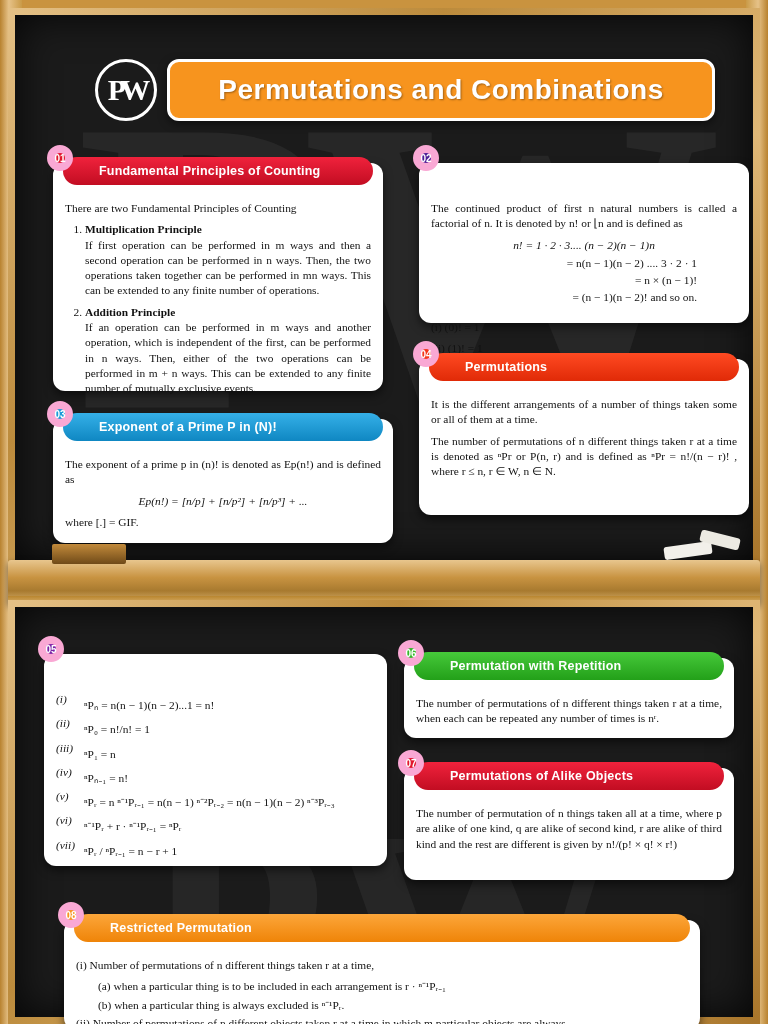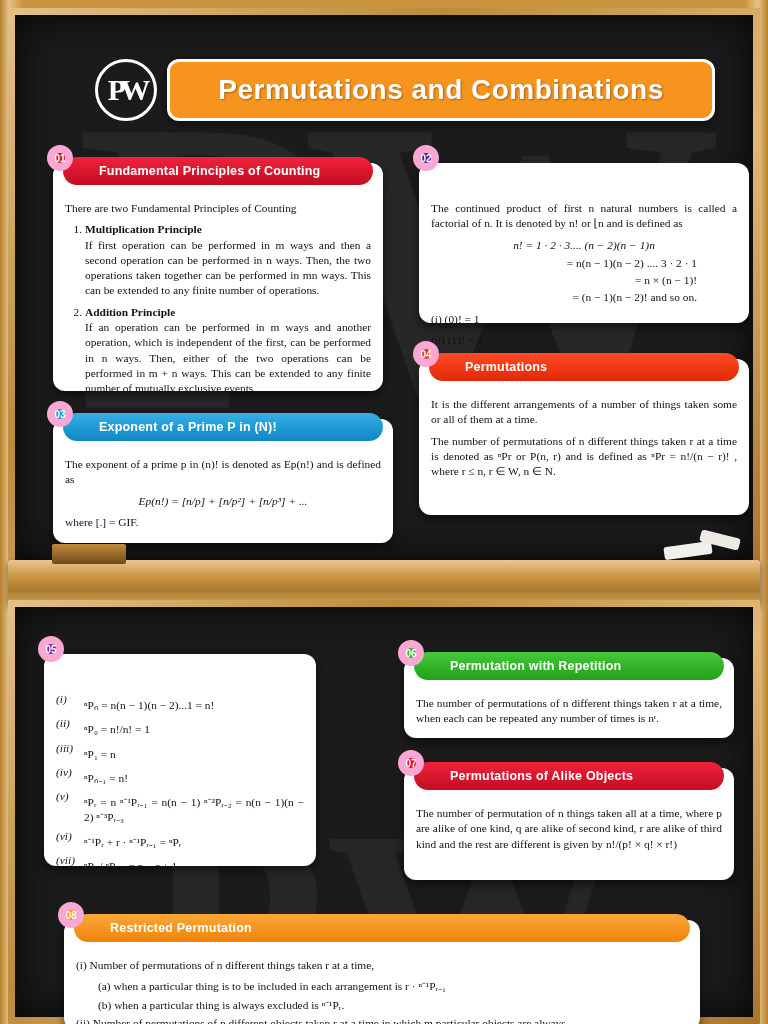--- a/index.html
+++ b/index.html
@@ -148,21 +148,21 @@
 
   .listrow { display:flex; margin-bottom:3px; }
   .listrow .lbl { width:28px; flex:0 0 28px; font-style:italic; }
   .listrow .val { flex:1;margin-top:6px; }
 
   
   #card1 { left:38px; top:148px; width:330px; height:228px; }
   #card2 { left:404px; top:148px; width:330px; height:160px; }
   #card3 { left:38px; top:404px; width:340px; height:124px; }
   #card4 { left:404px; top:344px; width:330px; height:156px; }
-  #card5 { left:44px; top:654px; width:272px; height:212px; }
+  #card5 { left:44px; top:654px; width:343px; height:212px; }
   #card6 { left:404px; top:658px; width:330px; height:80px; }
   #card7 { left:404px; top:768px; width:330px; height:112px; }
   #card8 { left:64px; top:920px; width:636px; height:110px; }
 </style>
 </head>
 <body>
 
 <div class="frame"></div>
 <div class="wood wood-left"></div>
 <div class="wood wood-right"></div>
@@ -197,21 +197,21 @@
   </div>
 
   <div class="card" id="card2">
     <div class="num" style="background:#4c1d95">02</div>
     <div class="body">
       <p>The continued product of first n natural numbers is called a factorial of n. It is denoted by n! or ⌊n and is defined as</p>
       <div class="eqline">n! = 1 · 2 · 3.... (n − 2)(n − 1)n</div>
       <div class="eq-right">= n(n − 1)(n − 2) .... 3 · 2 · 1</div>
       <div class="eq-right">= n × (n − 1)!</div>
       <div class="eq-right">= (n − 1)(n − 2)! and so on.</div>
-      <p style="margin-top:6px">(i)   (0)! = 1</p>
+      <p style="margin-top:14px">(i)   (0)! = 1</p>
       <p>(ii)  (1)! = 1</p>
     </div>
   </div>
 
   <div class="card" id="card3">
     <div class="num" style="background:#1b9bd8">03</div>
     <div class="bar" style="background:linear-gradient(180deg,#35b0e8,#0f87c2)">Exponent of a Prime P in (N)!</div>
     <div class="body">
       <p>The exponent of a prime p in (n)! is denoted as Ep(n!) and is defined as</p>
       <div class="eqline">Ep(n!) = [n/p] + [n/p²] + [n/p³] + ...</div>

